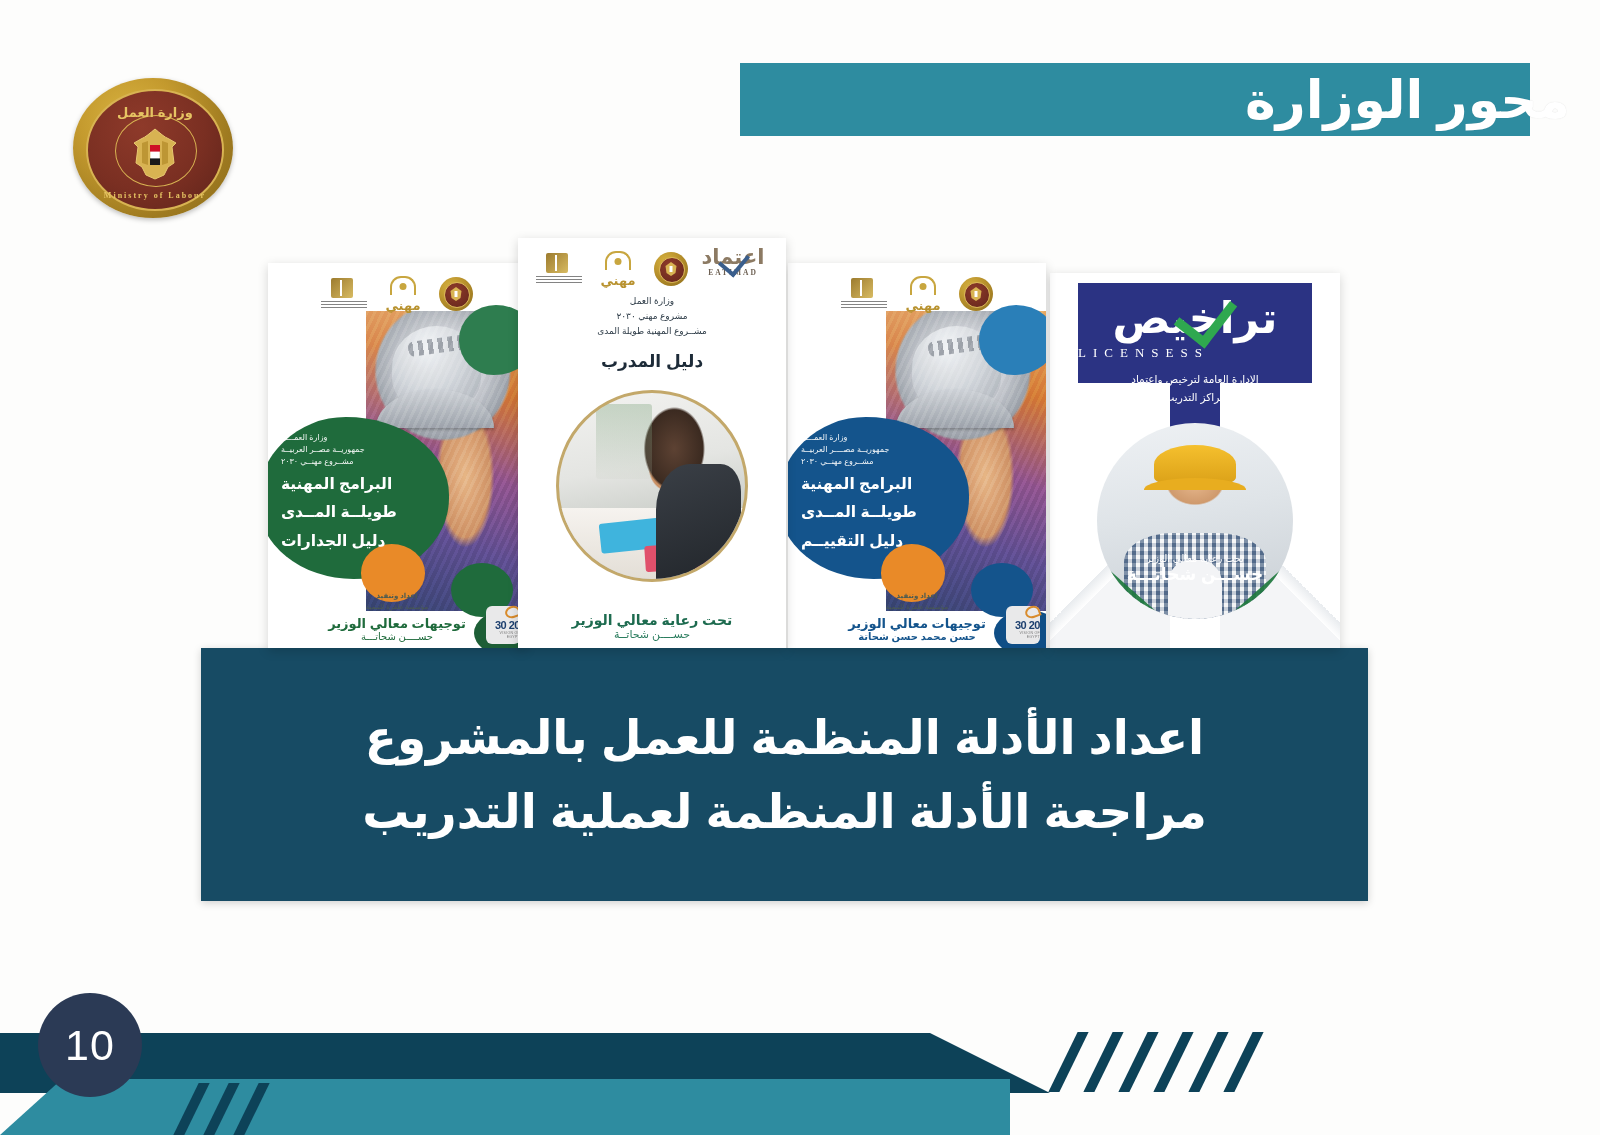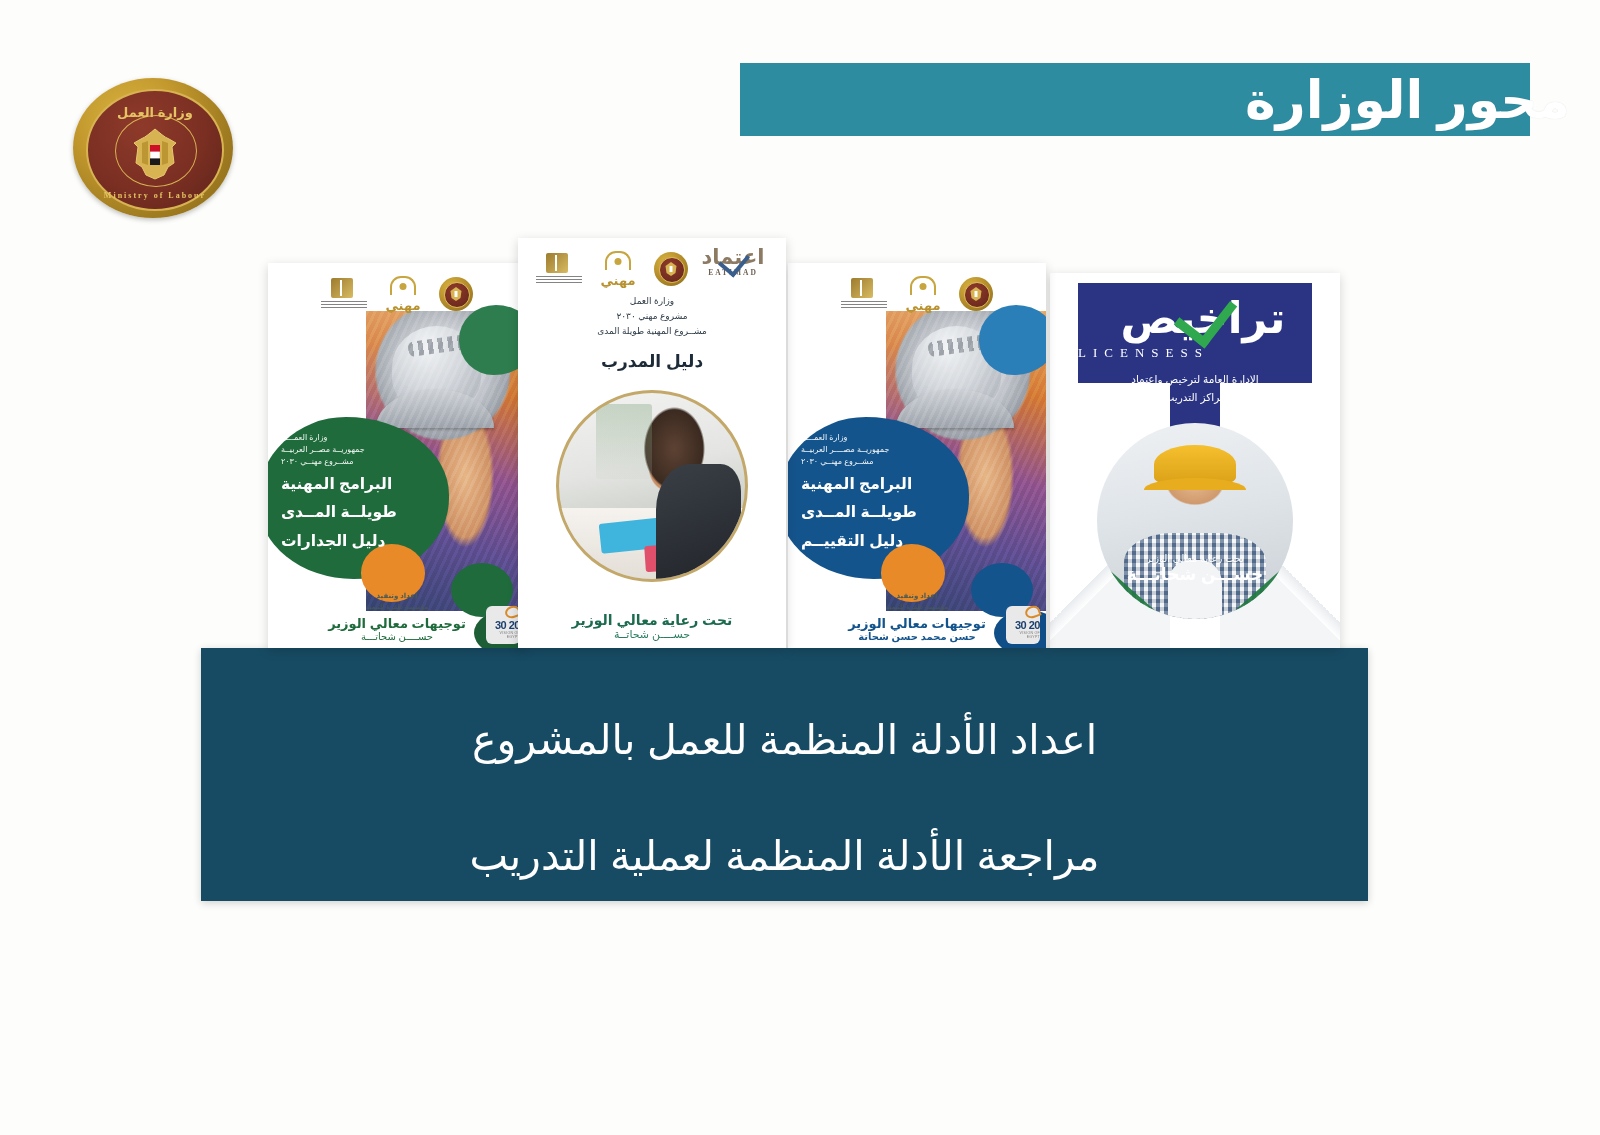--- a/index.html
+++ b/index.html
@@ -237,21 +237,21 @@
   .p2 .bfoot{position:absolute;bottom:7px;left:0;width:100%;text-align:center;direction:rtl;}
   .p2 .bfoot .m{font-size:14px;font-weight:bold;color:#1d6b4f;letter-spacing:1px;}
   .p2 .bfoot .n{font-size:11px;color:#2b7d5e;letter-spacing:3px;}
 
   
   .p4 .lic-top{
     position:absolute;left:28px;top:10px;width:234px;height:188px;background:#2b3383;
   }
   .lic-word{
     position:absolute;left:0;top:14px;width:100%;text-align:center;direction:rtl;
-    color:#ffffff;font-size:43px;font-weight:bold;letter-spacing:1px;line-height:1;padding-left:8px;
+    color:#ffffff;font-size:43px;font-weight:bold;letter-spacing:1px;line-height:1;
   }
   .lic-check{
     position:absolute;left:108px;top:6px;width:30px;height:44px;
     border-right:9px solid #2fa84f;border-bottom:9px solid #2fa84f;
     transform:rotate(38deg);z-index:3;
   }
   .lic-en{
     position:absolute;left:0;top:62px;width:100%;text-align:left;
     color:#ffffff;font-size:13px;letter-spacing:7px;font-family:"Liberation Serif",serif;
   }
@@ -300,22 +300,22 @@
   }
 
   
   .title-box{
     position:absolute;left:201px;top:648px;width:1167px;height:253px;
     background:#174b64;display:flex;flex-direction:column;
     align-items:center;justify-content:center;gap:22px;
     box-shadow:0 2px 8px rgba(0,0,0,.18);
   }
   .title-line{
-    color:#ffffff;font-size:41px;font-weight:normal;direction:rtl;
-    letter-spacing:.5px;white-space:nowrap;line-height:1.1;margin-top:48px;
+    color:#ffffff;font-size:47px;font-weight:bold;direction:rtl;
+    letter-spacing:.5px;white-space:nowrap;line-height:1.1;
   }
 
   
   .footer{position:absolute;left:0;bottom:0;width:1600px;height:125px;}
   .foot-navy{
     position:absolute;left:0;bottom:42px;width:1050px;height:60px;
     background:#0d4258;
     clip-path:polygon(0 0,930px 0,1050px 100%,0 100%);
   }
   .foot-teal{
@@ -541,13 +541,33 @@
         </div>
       </div>
     </div>
   </div>
 
   <div class="title-box">
     <div class="title-line">اعداد الأدلة المنظمة للعمل بالمشروع</div>
     <div class="title-line">مراجعة الأدلة المنظمة لعملية التدريب</div>
   </div>
 
+  <div class="footer">
+    <div class="foot-navy"></div>
+
+    <div class="stripe" style="left:1063px;bottom:43px;width:11px;height:60px;transform:skewX(-26deg);"></div>
+    <div class="stripe" style="left:1098px;bottom:43px;width:11px;height:60px;transform:skewX(-26deg);"></div>
+    <div class="stripe" style="left:1133px;bottom:43px;width:11px;height:60px;transform:skewX(-26deg);"></div>
+    <div class="stripe" style="left:1168px;bottom:43px;width:11px;height:60px;transform:skewX(-26deg);"></div>
+    <div class="stripe" style="left:1203px;bottom:43px;width:11px;height:60px;transform:skewX(-26deg);"></div>
+    <div class="stripe" style="left:1238px;bottom:43px;width:11px;height:60px;transform:skewX(-26deg);"></div>
+
+    <div class="foot-teal"></div>
+
+    <div class="stripe" style="left:186px;bottom:0;width:11px;height:52px;transform:skewX(-26deg);"></div>
+    <div class="stripe" style="left:216px;bottom:0;width:11px;height:52px;transform:skewX(-26deg);"></div>
+    <div class="stripe" style="left:246px;bottom:0;width:11px;height:52px;transform:skewX(-26deg);"></div>
+
+    <div class="page-circle">
+      <span class="page-num">10</span>
+    </div>
+  </div>
 </div>
 
 </body></html>

